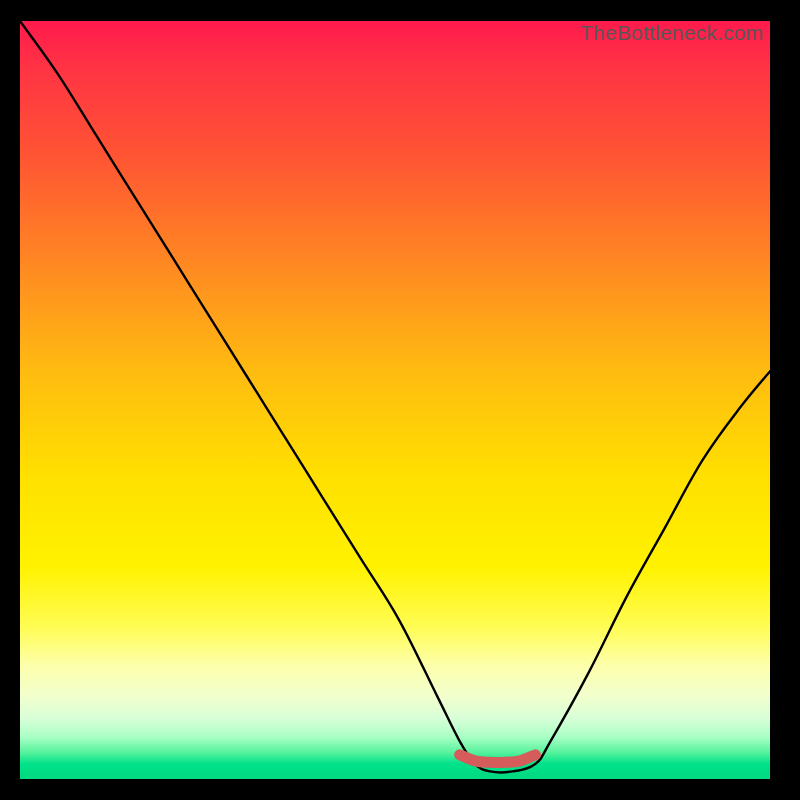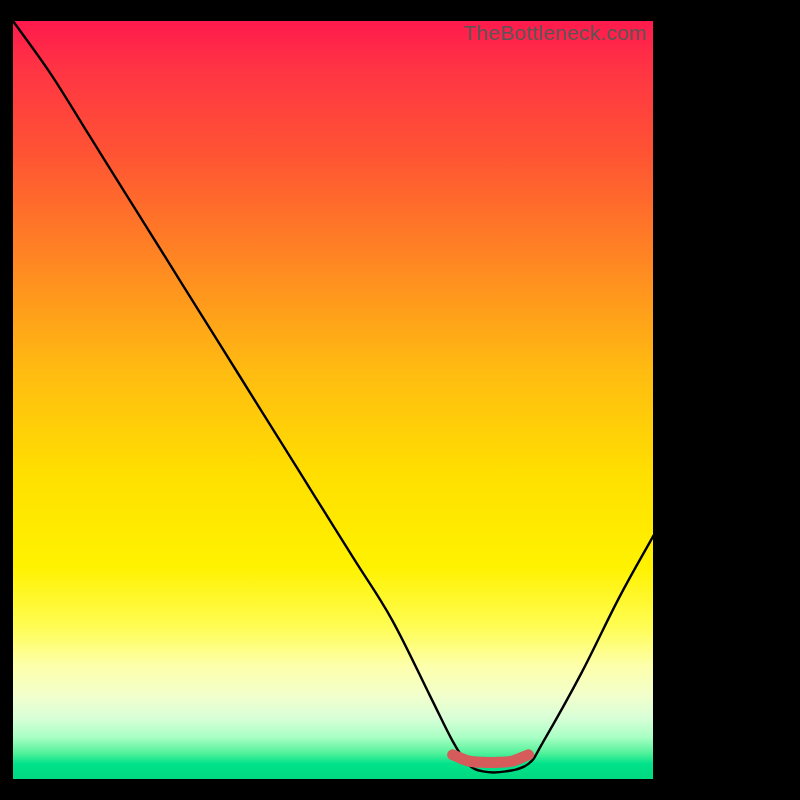--- a/index.html
+++ b/index.html
@@ -5,23 +5,23 @@
   * { margin: 0; padding: 0; box-sizing: border-box; }
   html, body { width: 800px; height: 800px; overflow: hidden; background: #000; }
   .frame {
     position: relative;
     width: 800px;
     height: 800px;
     background: #000;
   }
   .plot-area {
     position: absolute;
-    left: 13px;
+    left: 20px;
     top: 21px;
-    width: 640px;
+    width: 750px;
     height: 758px;
     background: linear-gradient(to bottom,
       #ff1a4d 0%,
       #ff3344 6%,
       #ff5533 18%,
       #ff8822 32%,
       #ffbb11 46%,
       #ffe000 60%,
       #fff200 72%,
       #fffd55 80%,

